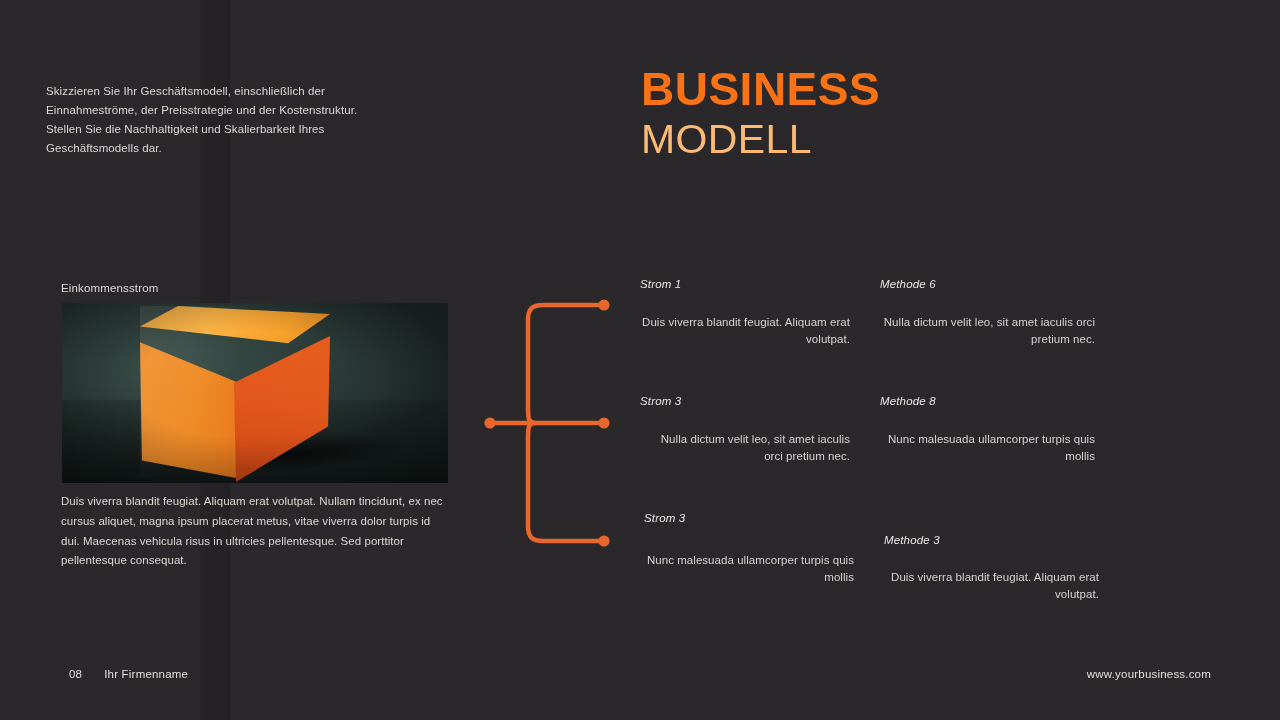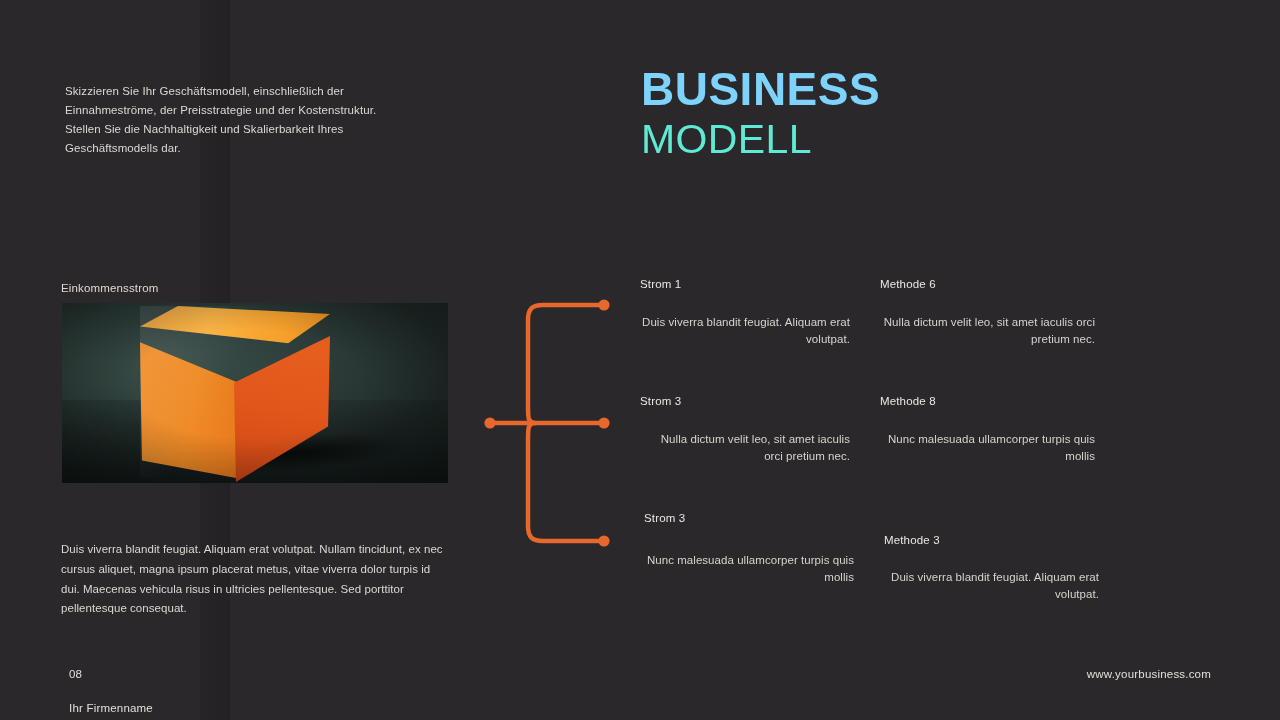--- a/index.html
+++ b/index.html
@@ -14,33 +14,33 @@
 
   
   .bg-band {
     position:absolute; top:0; bottom:0; left:200px; width:30px;
     background:linear-gradient(to right, rgba(0,0,0,0.10), rgba(0,0,0,0.16));
     pointer-events:none;
   }
 
   
   .intro {
-    position:absolute; left:65px; top:82px; width:330px;
+    position:absolute; left:46px; top:82px; width:330px;
     font-size:11.5px; line-height:1.65; color:#ddd9d6; letter-spacing:.1px;
   }
 
   
   .title-block { position:absolute; left:641px; top:66px; }
   .title-main {
     font-size:46px; font-weight:bold; letter-spacing:.5px;
-    color:#7dd3fc; line-height:1.04;
+    color:#f97316; line-height:1.04;
   }
   .title-sub {
     font-size:41px; font-weight:300; letter-spacing:.4px;
-    color:#5eead4; line-height:1.15; margin-top:2px;
+    color:#fdba74; line-height:1.15; margin-top:2px;
   }
 
   
   .img-label {
     position:absolute; left:61px; top:282px;
     font-size:11.5px; color:#ded9d5; letter-spacing:.15px;
   }
   .photo {
     position:absolute; left:62px; top:303px; width:386px; height:180px;
     overflow:hidden; background:#2f3f3b;
@@ -82,53 +82,53 @@
     background:linear-gradient(190deg,#e7601f 0%, #e2561b 50%, #cf4716 100%);
     clip-path:polygon(0% 32%, 100% 0%, 98% 62%, 2% 100%);
   }
   .cube .sheen {
     position:absolute; inset:0;
     background:linear-gradient(120deg, rgba(255,255,255,.10) 0%, rgba(255,255,255,0) 45%);
     pointer-events:none;
   }
 
   .left-body {
-    position:absolute; left:61px; top:540px; width:390px;
+    position:absolute; left:61px; top:492px; width:390px;
     font-size:11.5px; line-height:1.72; color:#dcd8d4; letter-spacing:.05px;
   }
 
   
   .connector { position:absolute; left:470px; top:280px; width:150px; height:290px; }
 
   
   .col { position:absolute; }
   .col-streams { left:640px; top:278px; width:210px; }
   .col-methods { left:880px; top:278px; width:215px; }
   .entry { position:absolute; width:100%; }
   .entry-h {
-    font-size:11.5px; color:#eae7e4; letter-spacing:.15px; line-height:1.2;
+    font-size:11.5px; color:#eae7e4; letter-spacing:.15px; line-height:1.2;font-style:italic;
   }
   .entry-b {
     font-size:11.5px; line-height:1.5; color:#d7d3cf; letter-spacing:.05px;text-align:right;
   }
   .r1 { top:0px; }
   .r1 .entry-b { margin-top:22px; }
   .r2 { top:117px; }
   .r2 .entry-b { margin-top:22px; }
   .r3 { top:234px; }
   .r3 .entry-b { margin-top:26px; }
   .col-streams .r3 { left:4px; }
   .col-methods .r3 { left:4px;margin-top:22px; }
   .col-methods .r3 .entry-b { margin-top:21px; }
 
   
   .footer-left {
     position:absolute; left:69px; top:668px;
     display:flex; align-items:baseline; gap:22px;
-    font-size:11.5px; color:#e2dedb; letter-spacing:.2px;flex-direction:column;
+    font-size:11.5px; color:#e2dedb; letter-spacing:.2px;
   }
   .footer-right {
     position:absolute; right:69px; top:668px;
     font-size:11.5px; color:#e2dedb; letter-spacing:.2px;
   }
 </style>
 </head>
 <body>
 
 <div class="bg-band"></div>

